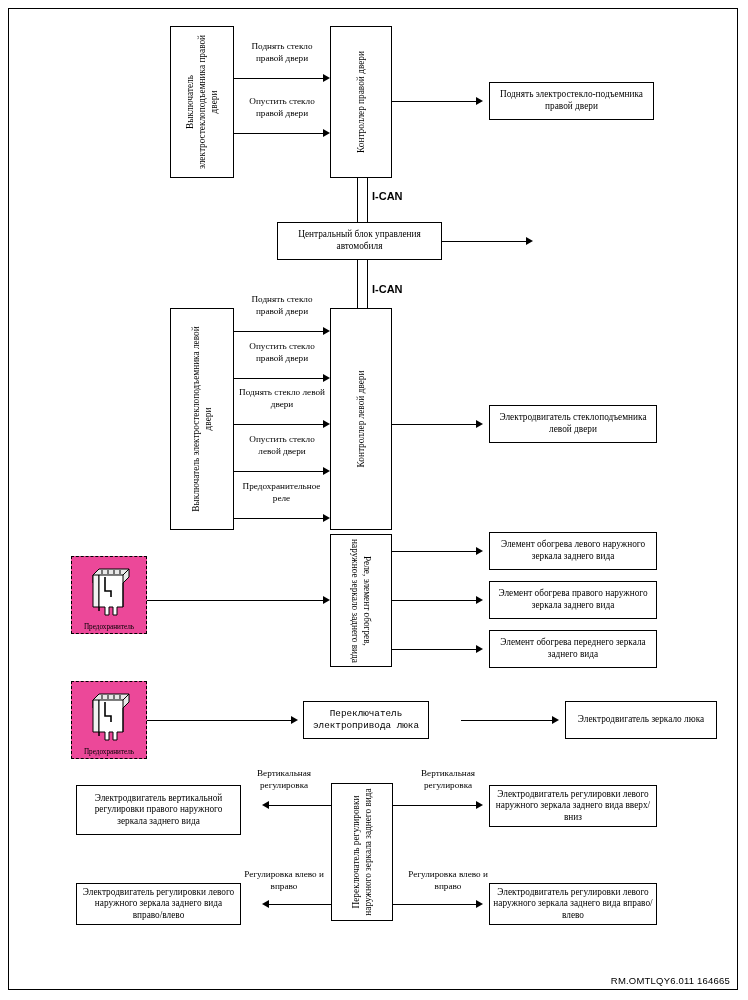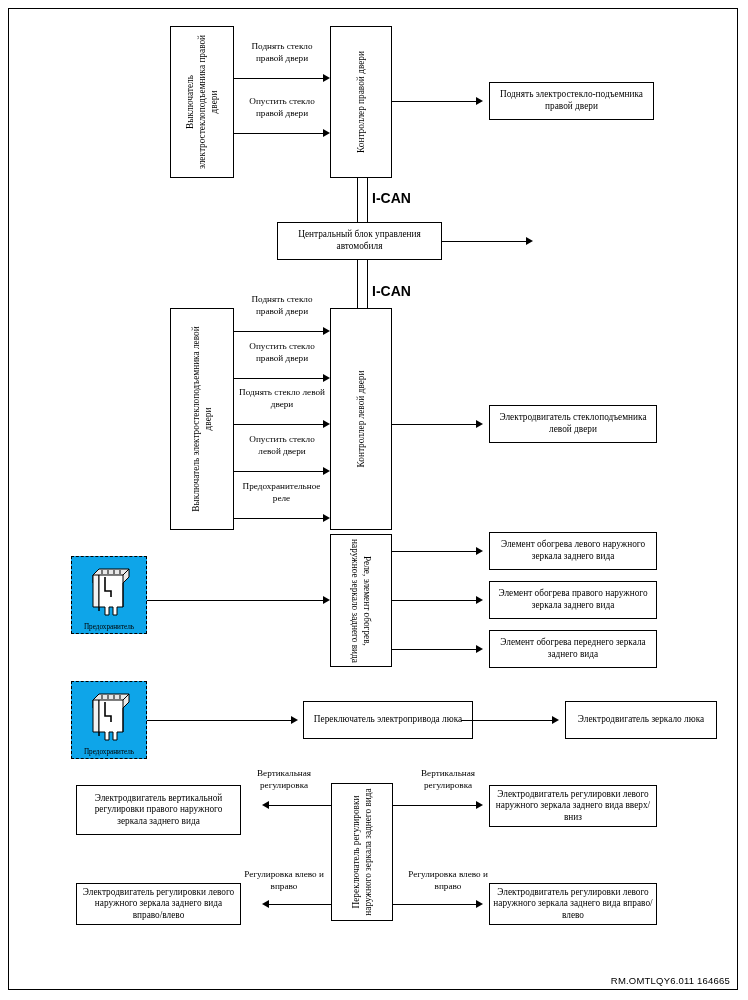--- a/index.html
+++ b/index.html
@@ -20,23 +20,23 @@
   .lbl{position:absolute;font-size:9.2px;line-height:1.3;text-align:center;white-space:nowrap;}
 
   .hline{position:absolute;height:0;border-top:1.1px solid #000;}
 
   .arrowR{position:absolute;width:0;height:0;border-left:7px solid #000;
           border-top:4px solid transparent;border-bottom:4px solid transparent;}
   .arrowL{position:absolute;width:0;height:0;border-right:7px solid #000;
           border-top:4px solid transparent;border-bottom:4px solid transparent;}
 
   .can{position:absolute;width:9px;border-left:1.6px solid #000;border-right:1.6px solid #000;}
-  .canlbl{position:absolute;font-family:"Liberation Sans",sans-serif;font-size:14px;font-weight:bold;}
+  .canlbl{position:absolute;font-family:"Liberation Sans",sans-serif;font-size:11px;font-weight:bold;}
 
-  .fusewrap{position:absolute;border:1.3px dashed #000;background:#0ea5e9;box-sizing:border-box;}
+  .fusewrap{position:absolute;border:1.3px dashed #000;background:#ec4899;box-sizing:border-box;}
   .fuselbl{position:absolute;left:0;right:0;bottom:2px;text-align:center;font-size:7.2px;}
   .fusepic{position:absolute;left:50%;top:6px;transform:translateX(-50%);}
 
   #refcode{position:absolute;right:18px;bottom:14px;font-family:"Liberation Sans",sans-serif;
            font-size:9.5px;letter-spacing:.2px;}
 </style>
 </head>
 <body>
 
 <div id="page">
@@ -148,21 +148,21 @@
         <path d="M40 20 L40 44"></path>
         <path d="M22 14 L22 28 L28 28 L28 34" fill="none" stroke-width="1.6"></path>
         <path d="M19 7 L19 11 M25 7 L25 11 M31 7 L31 11 M37 7 L37 11"></path>
       </g>
     </svg>
     <div class="fuselbl">Предохранитель</div>
   </div>
   <div class="hline" style="left:147px;top:720px;width:145px;"></div>
   <div class="arrowR" style="left:291px;top:716px;"></div>
 
-  <div class="box thick" style="left:303px;top:701px;width:170px;height:38px;">Переключатель электропривода люка</div>
+  <div class="box thick" style="left:303px;top:701px;width:126px;height:38px;font-family:Liberation Mono, monospace;">Переключатель электропривода люка</div>
 
   <div class="hline" style="left:461px;top:720px;width:92px;"></div>
   <div class="arrowR" style="left:552px;top:716px;"></div>
   <div class="box thick" style="left:565px;top:701px;width:152px;height:38px;">Электродвигатель зеркало люка</div>
 
   <div class="vbox" style="left:331px;top:783px;width:62px;height:138px;">
     <div class="vtext ccw" style="width:132px;white-space:normal;">Переключатель регулировки наружного зеркала заднего вида</div>
   </div>
 
   <div class="lbl" style="left:240px;top:768px;width:88px;white-space:normal;">Вертикальная регулировка</div>

